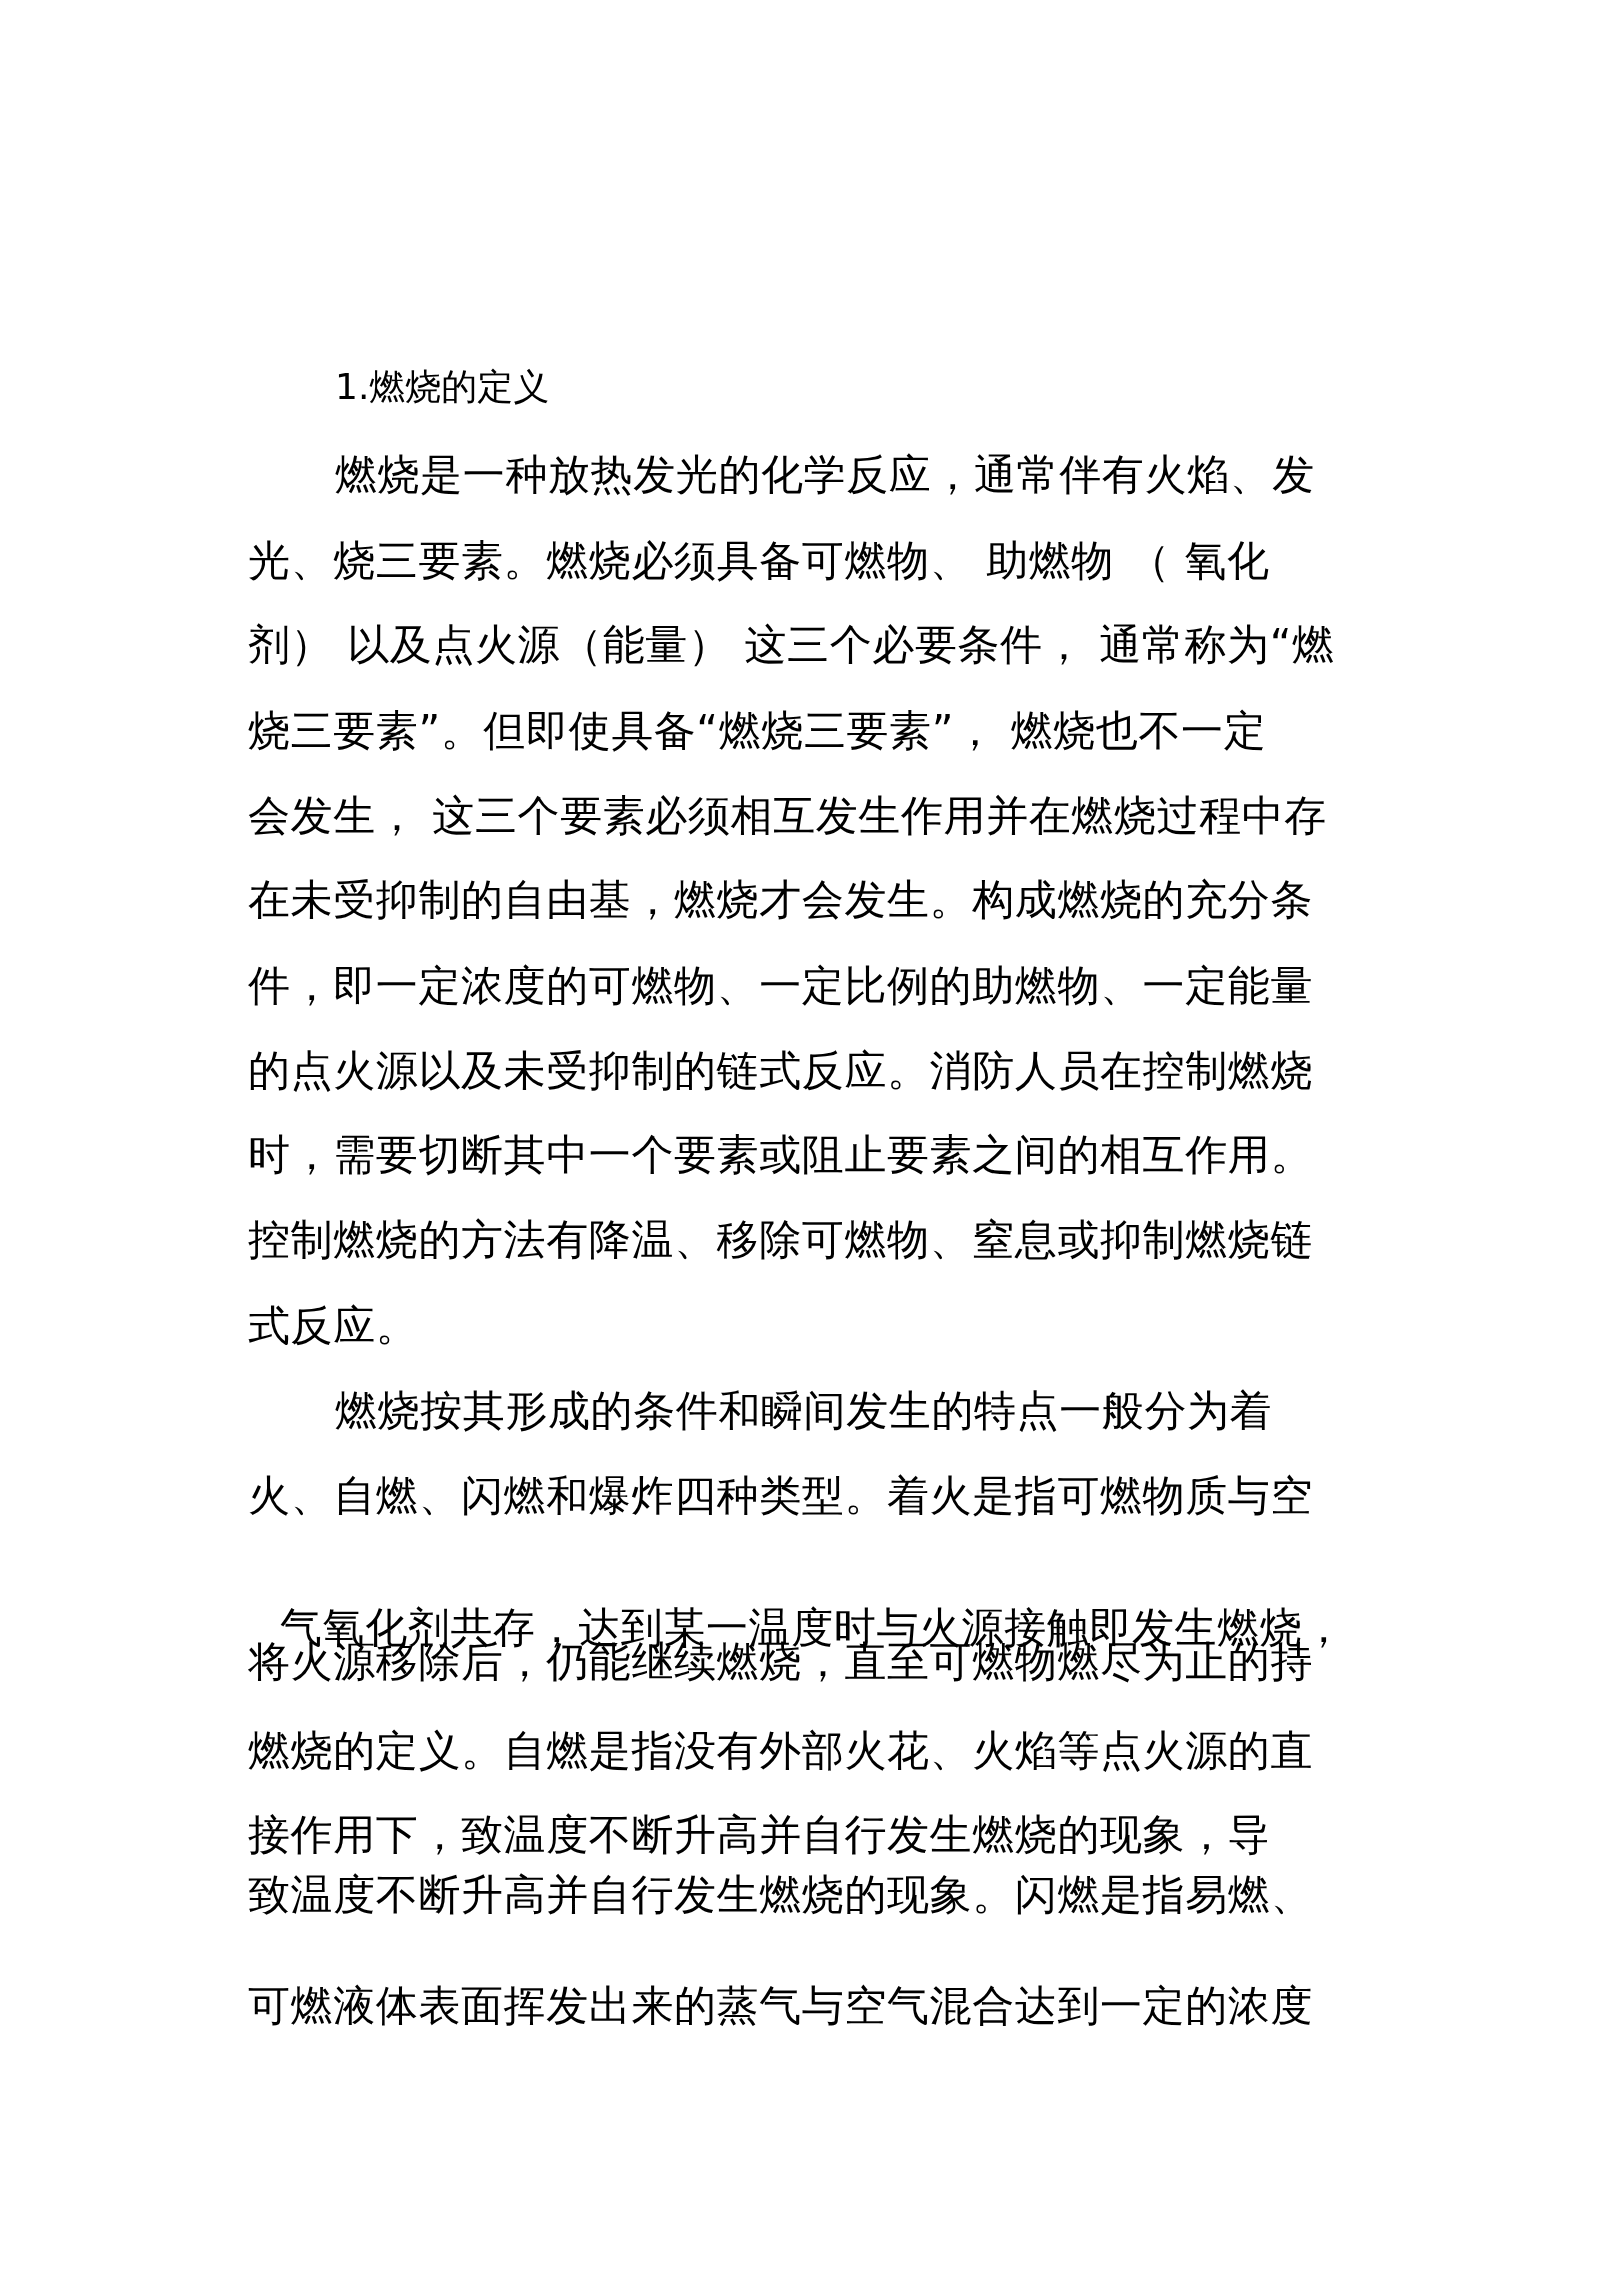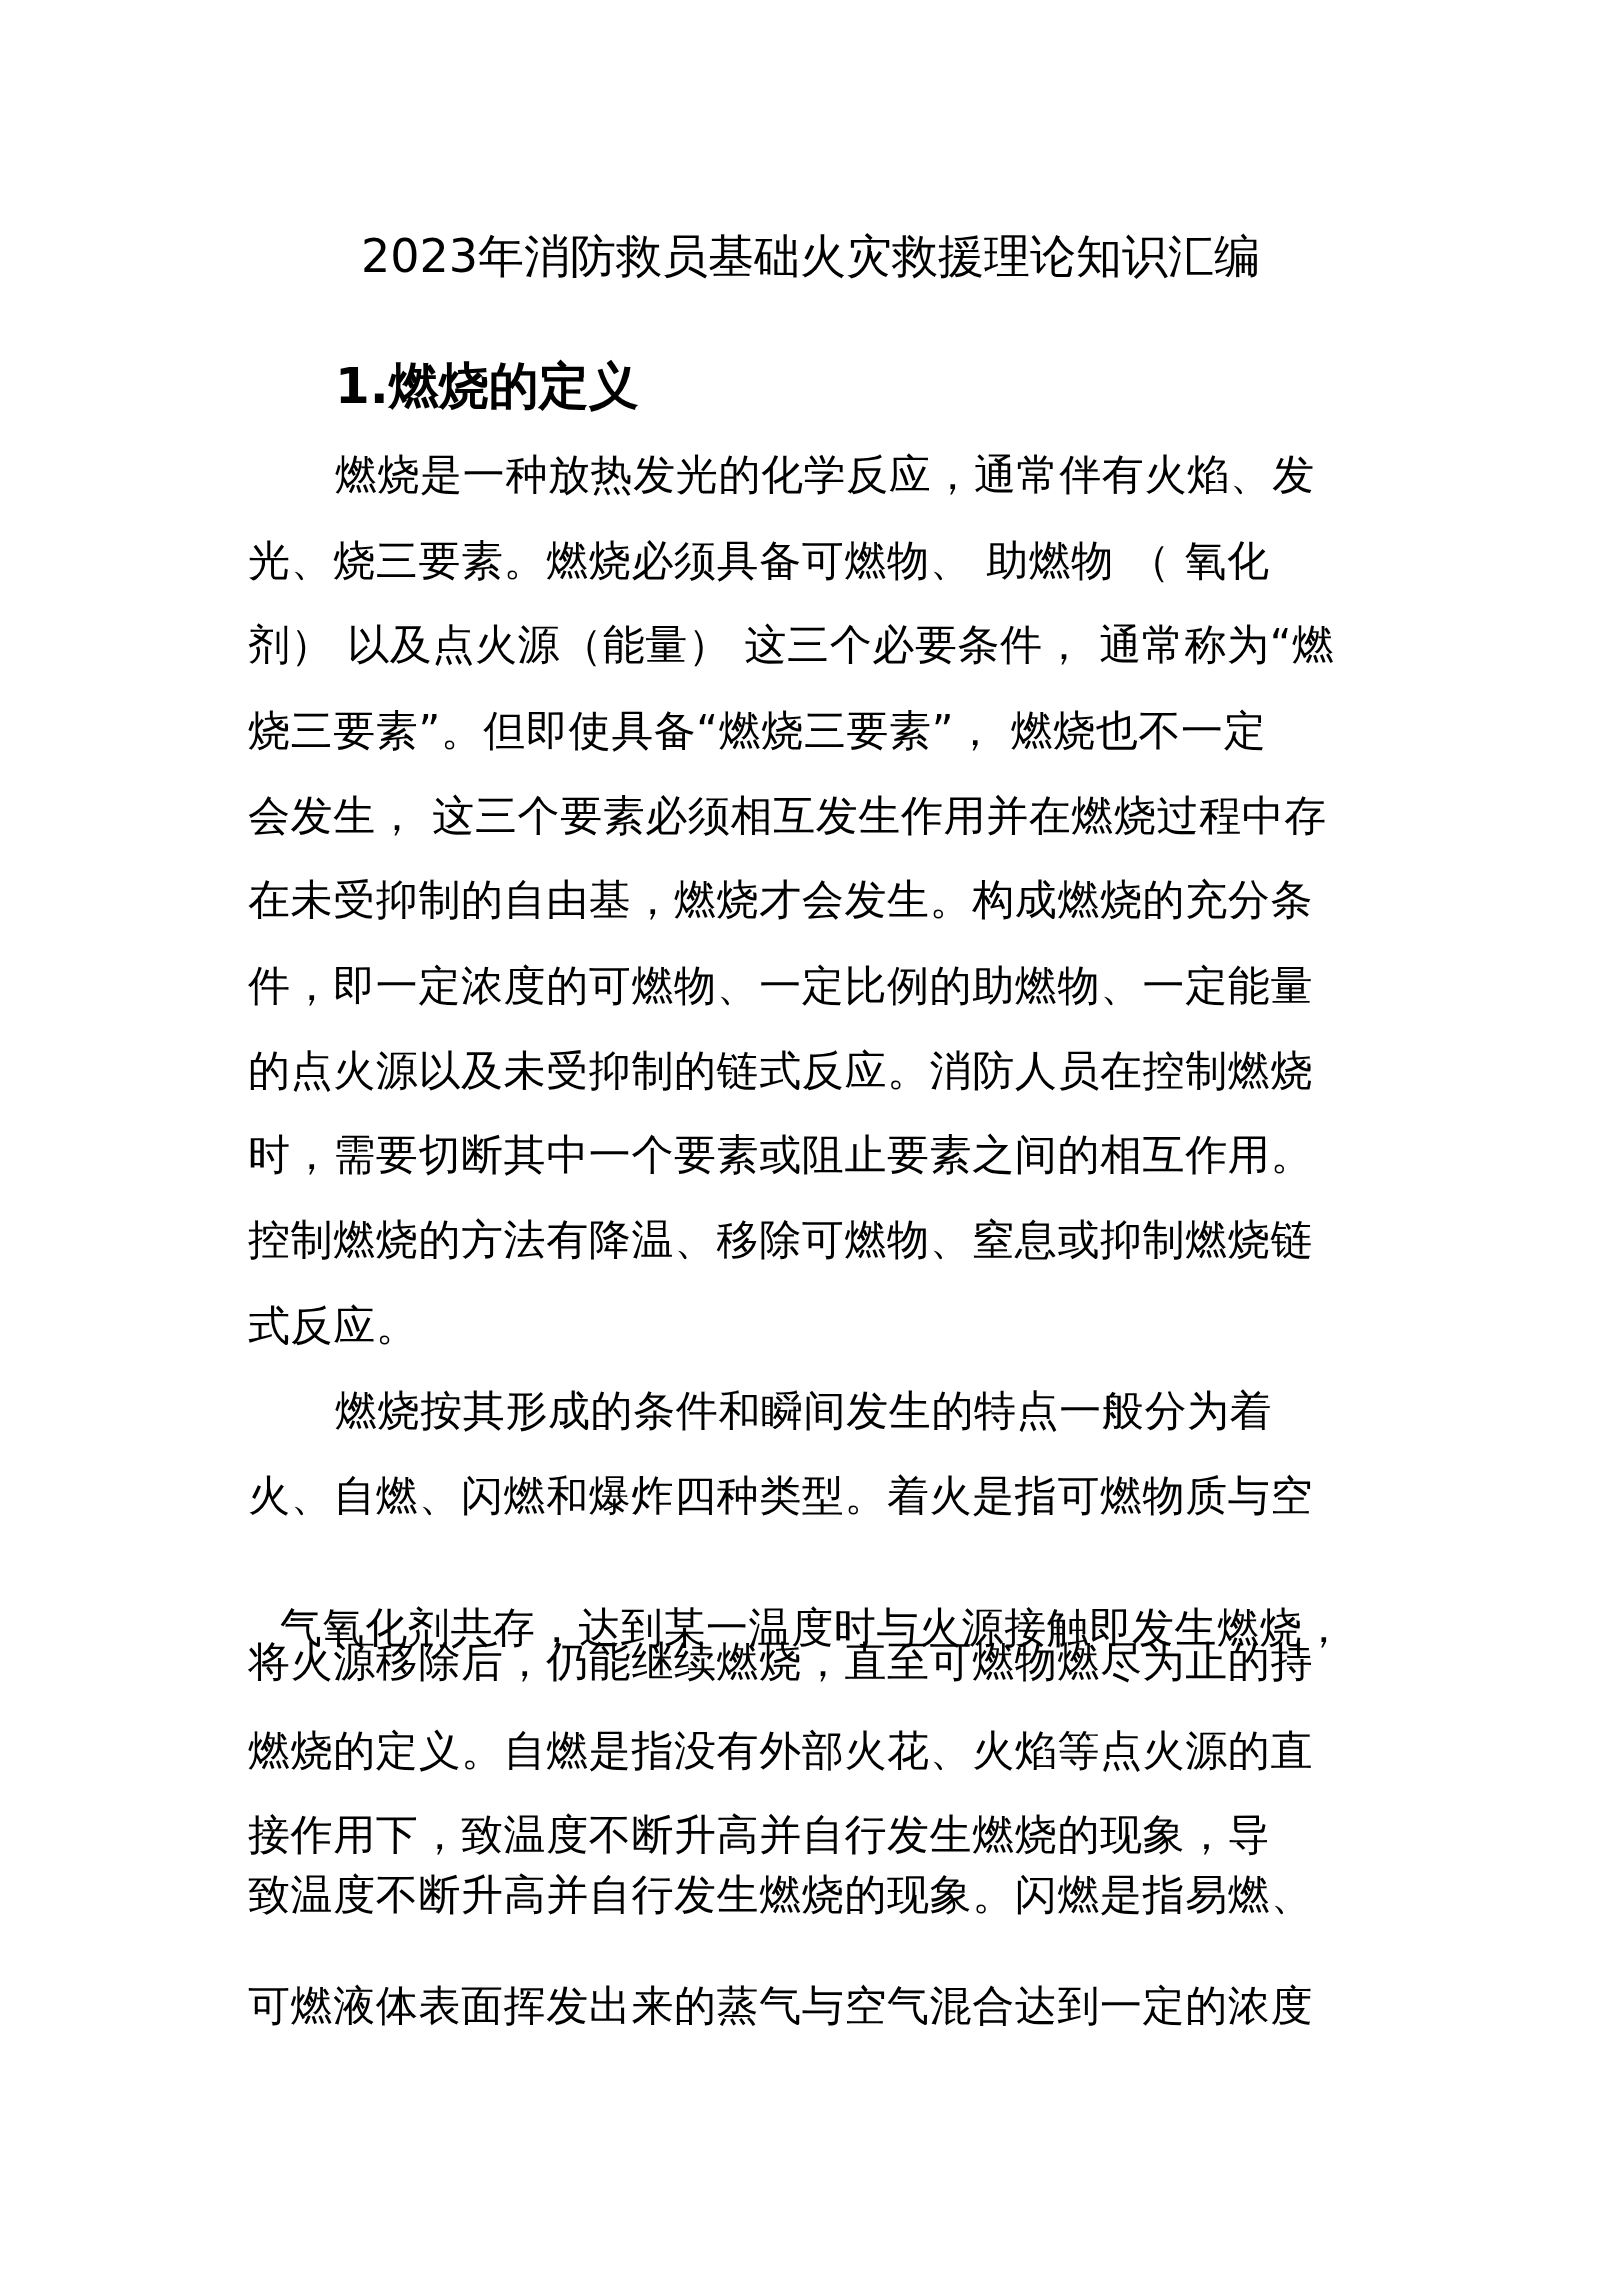--- a/index.html
+++ b/index.html
@@ -32,43 +32,42 @@
       font-size: 46px;
       line-height: 59px;
       font-weight: normal;
       letter-spacing: 0px;
       white-space: nowrap;
     }
     .heading {
       position: absolute;
       left: 335px;
       top: 359px;
-      font-size: 50px;
+      font-size: 36px;
       line-height: 55px;
-      font-weight: bold;
+      font-weight: normal;
       white-space: nowrap;
     }
     .body-line {
       position: absolute;
       left: 248px;
       font-size: 42px;
       line-height: 55px;
       white-space: nowrap;
       letter-spacing: 0.6px;
     }
     .body-line.indent {
       left: 335px;
     }
   </style>
 </head>
 <body>
 
 <div class="page">
 
-  <div class="title">2023年消防救员基础火灾救援理论知识汇编</div>
 
   <div class="heading">1.燃烧的定义</div>
 
   <div>
     <div class="body-line indent" style="top:447px;">燃烧是一种放热发光的化学反应，通常伴有火焰、发</div>
     <div class="body-line" style="top:533px;">光、烧三要素。燃烧必须具备可燃物、 助燃物 （ 氧化</div>
     <div class="body-line" style="top:617px;">剂） 以及点火源（能量） 这三个必要条件， 通常称为“燃</div>
     <div class="body-line" style="top:703px;">烧三要素”。但即使具备“燃烧三要素”， 燃烧也不一定</div>
     <div class="body-line" style="top:788px;">会发生， 这三个要素必须相互发生作用并在燃烧过程中存</div>
     <div class="body-line" style="top:872px;">在未受抑制的自由基，燃烧才会发生。构成燃烧的充分条</div>

